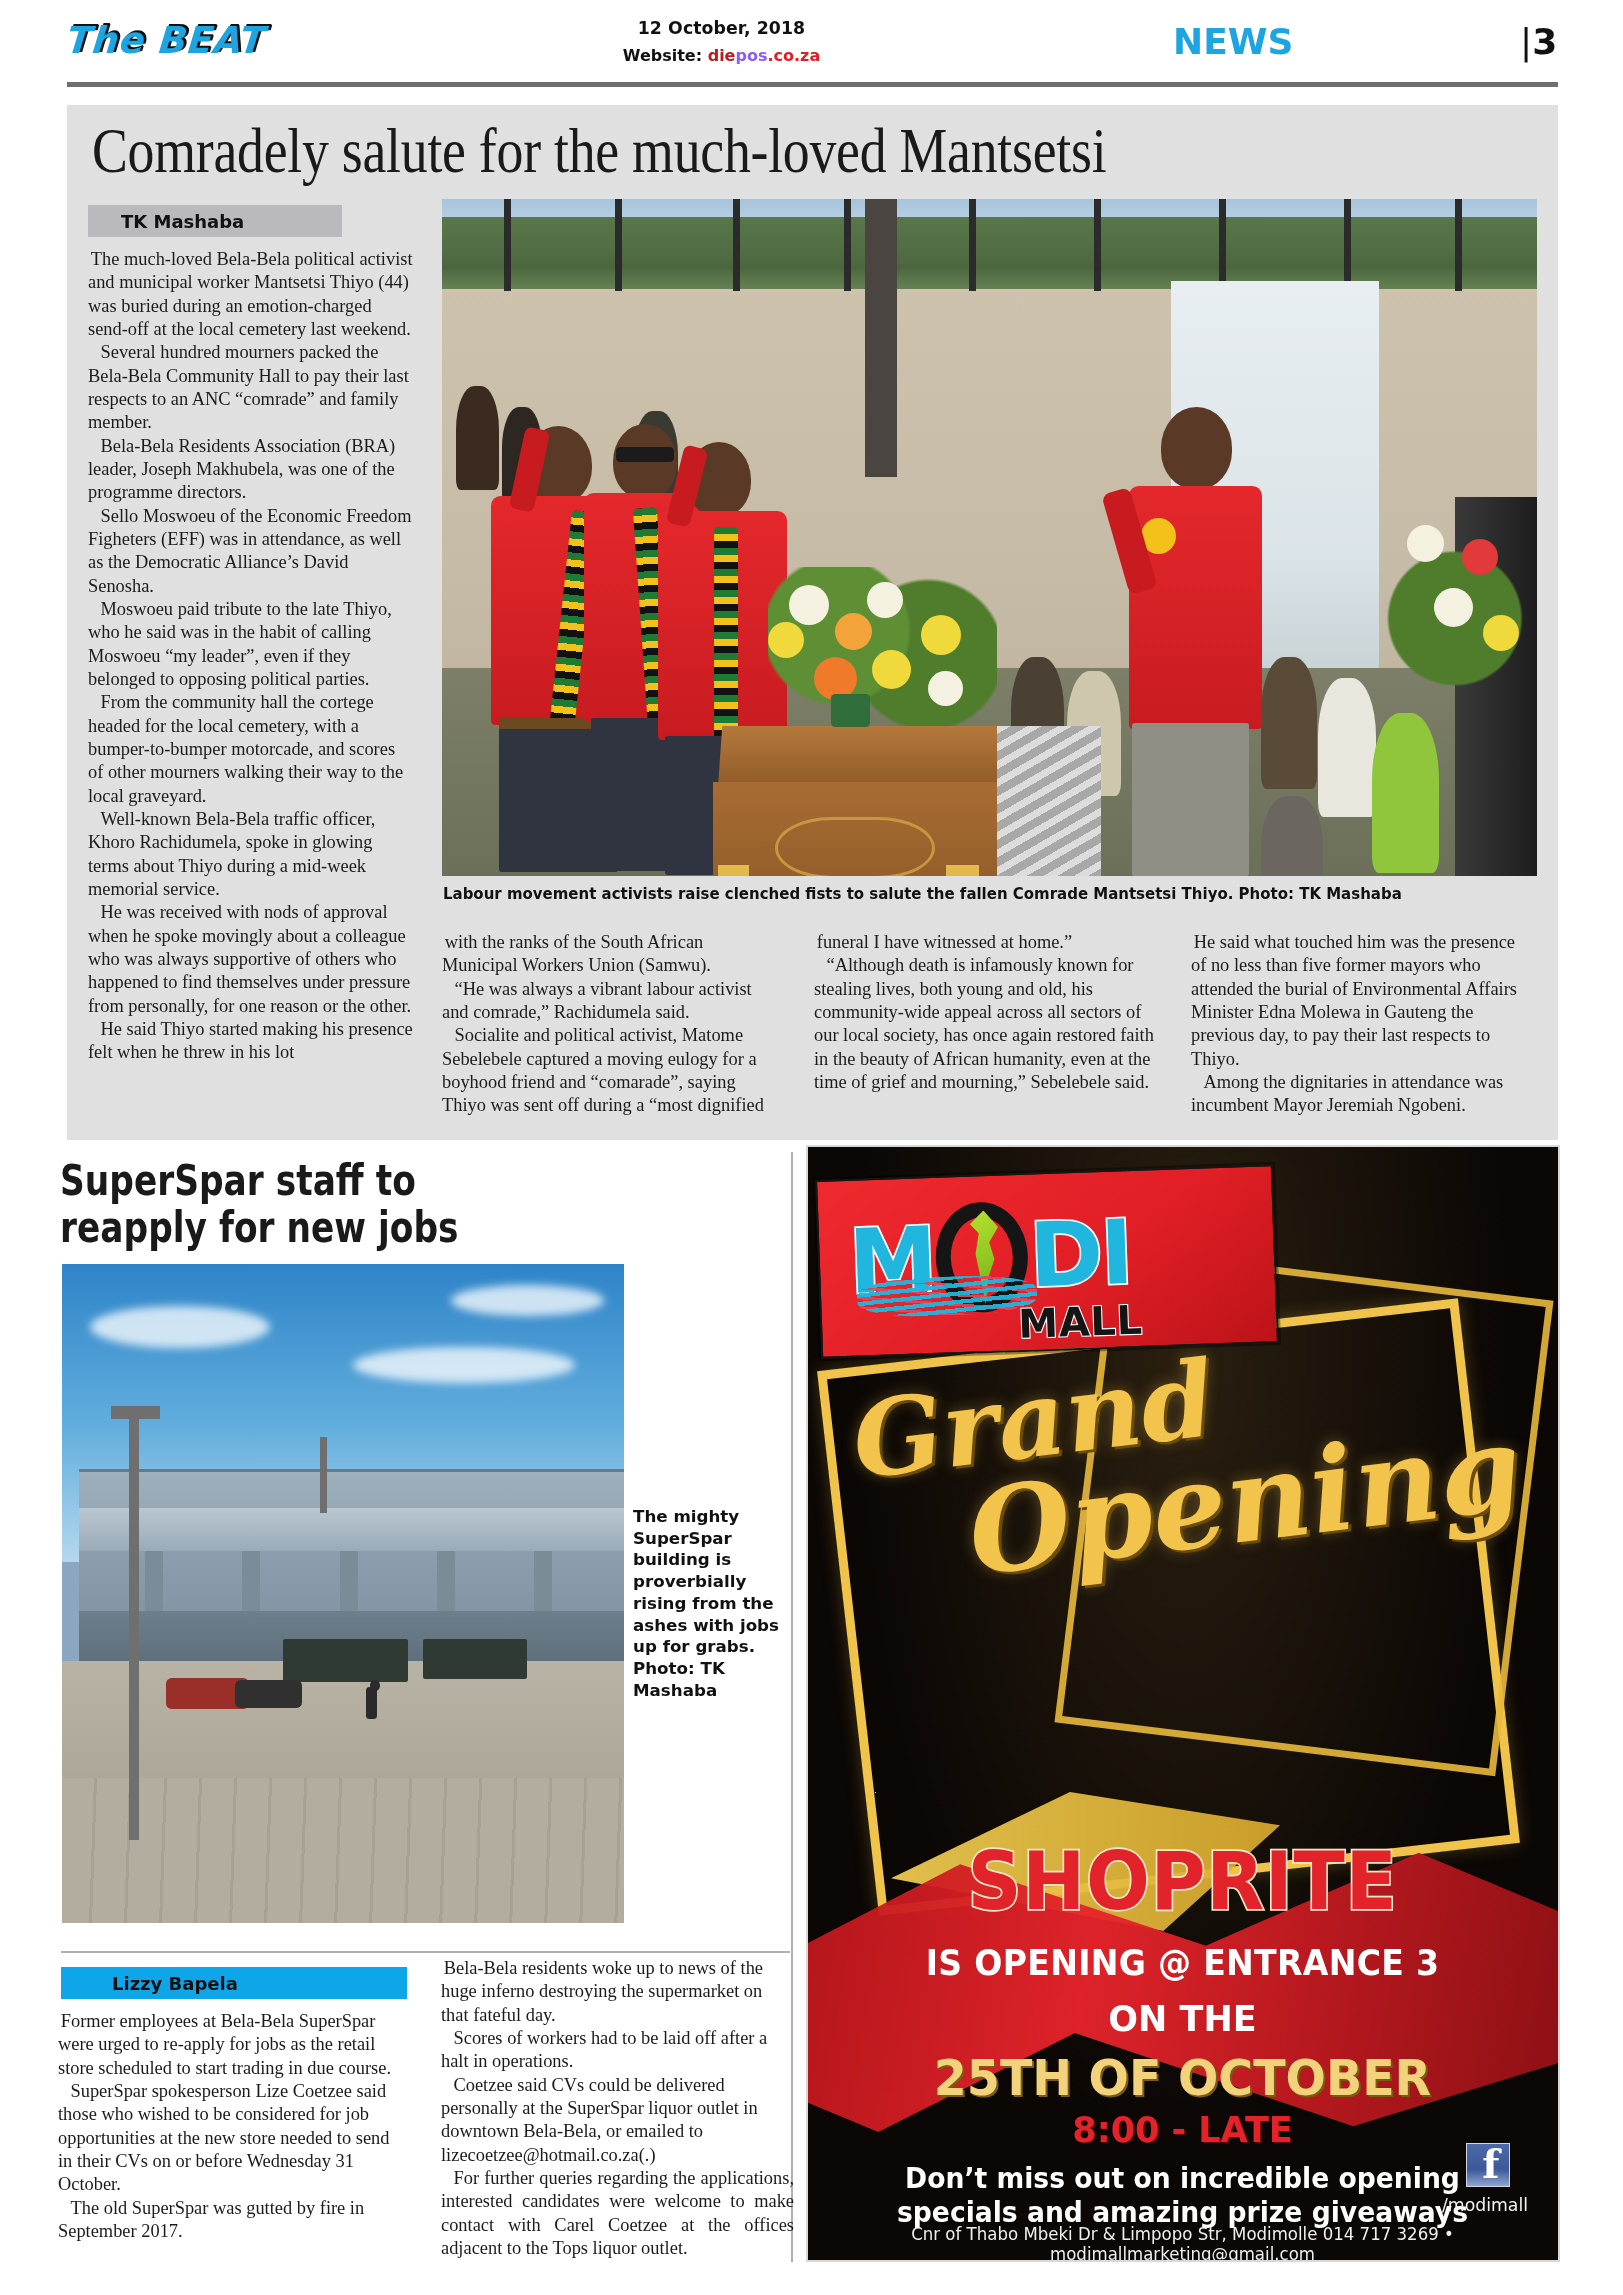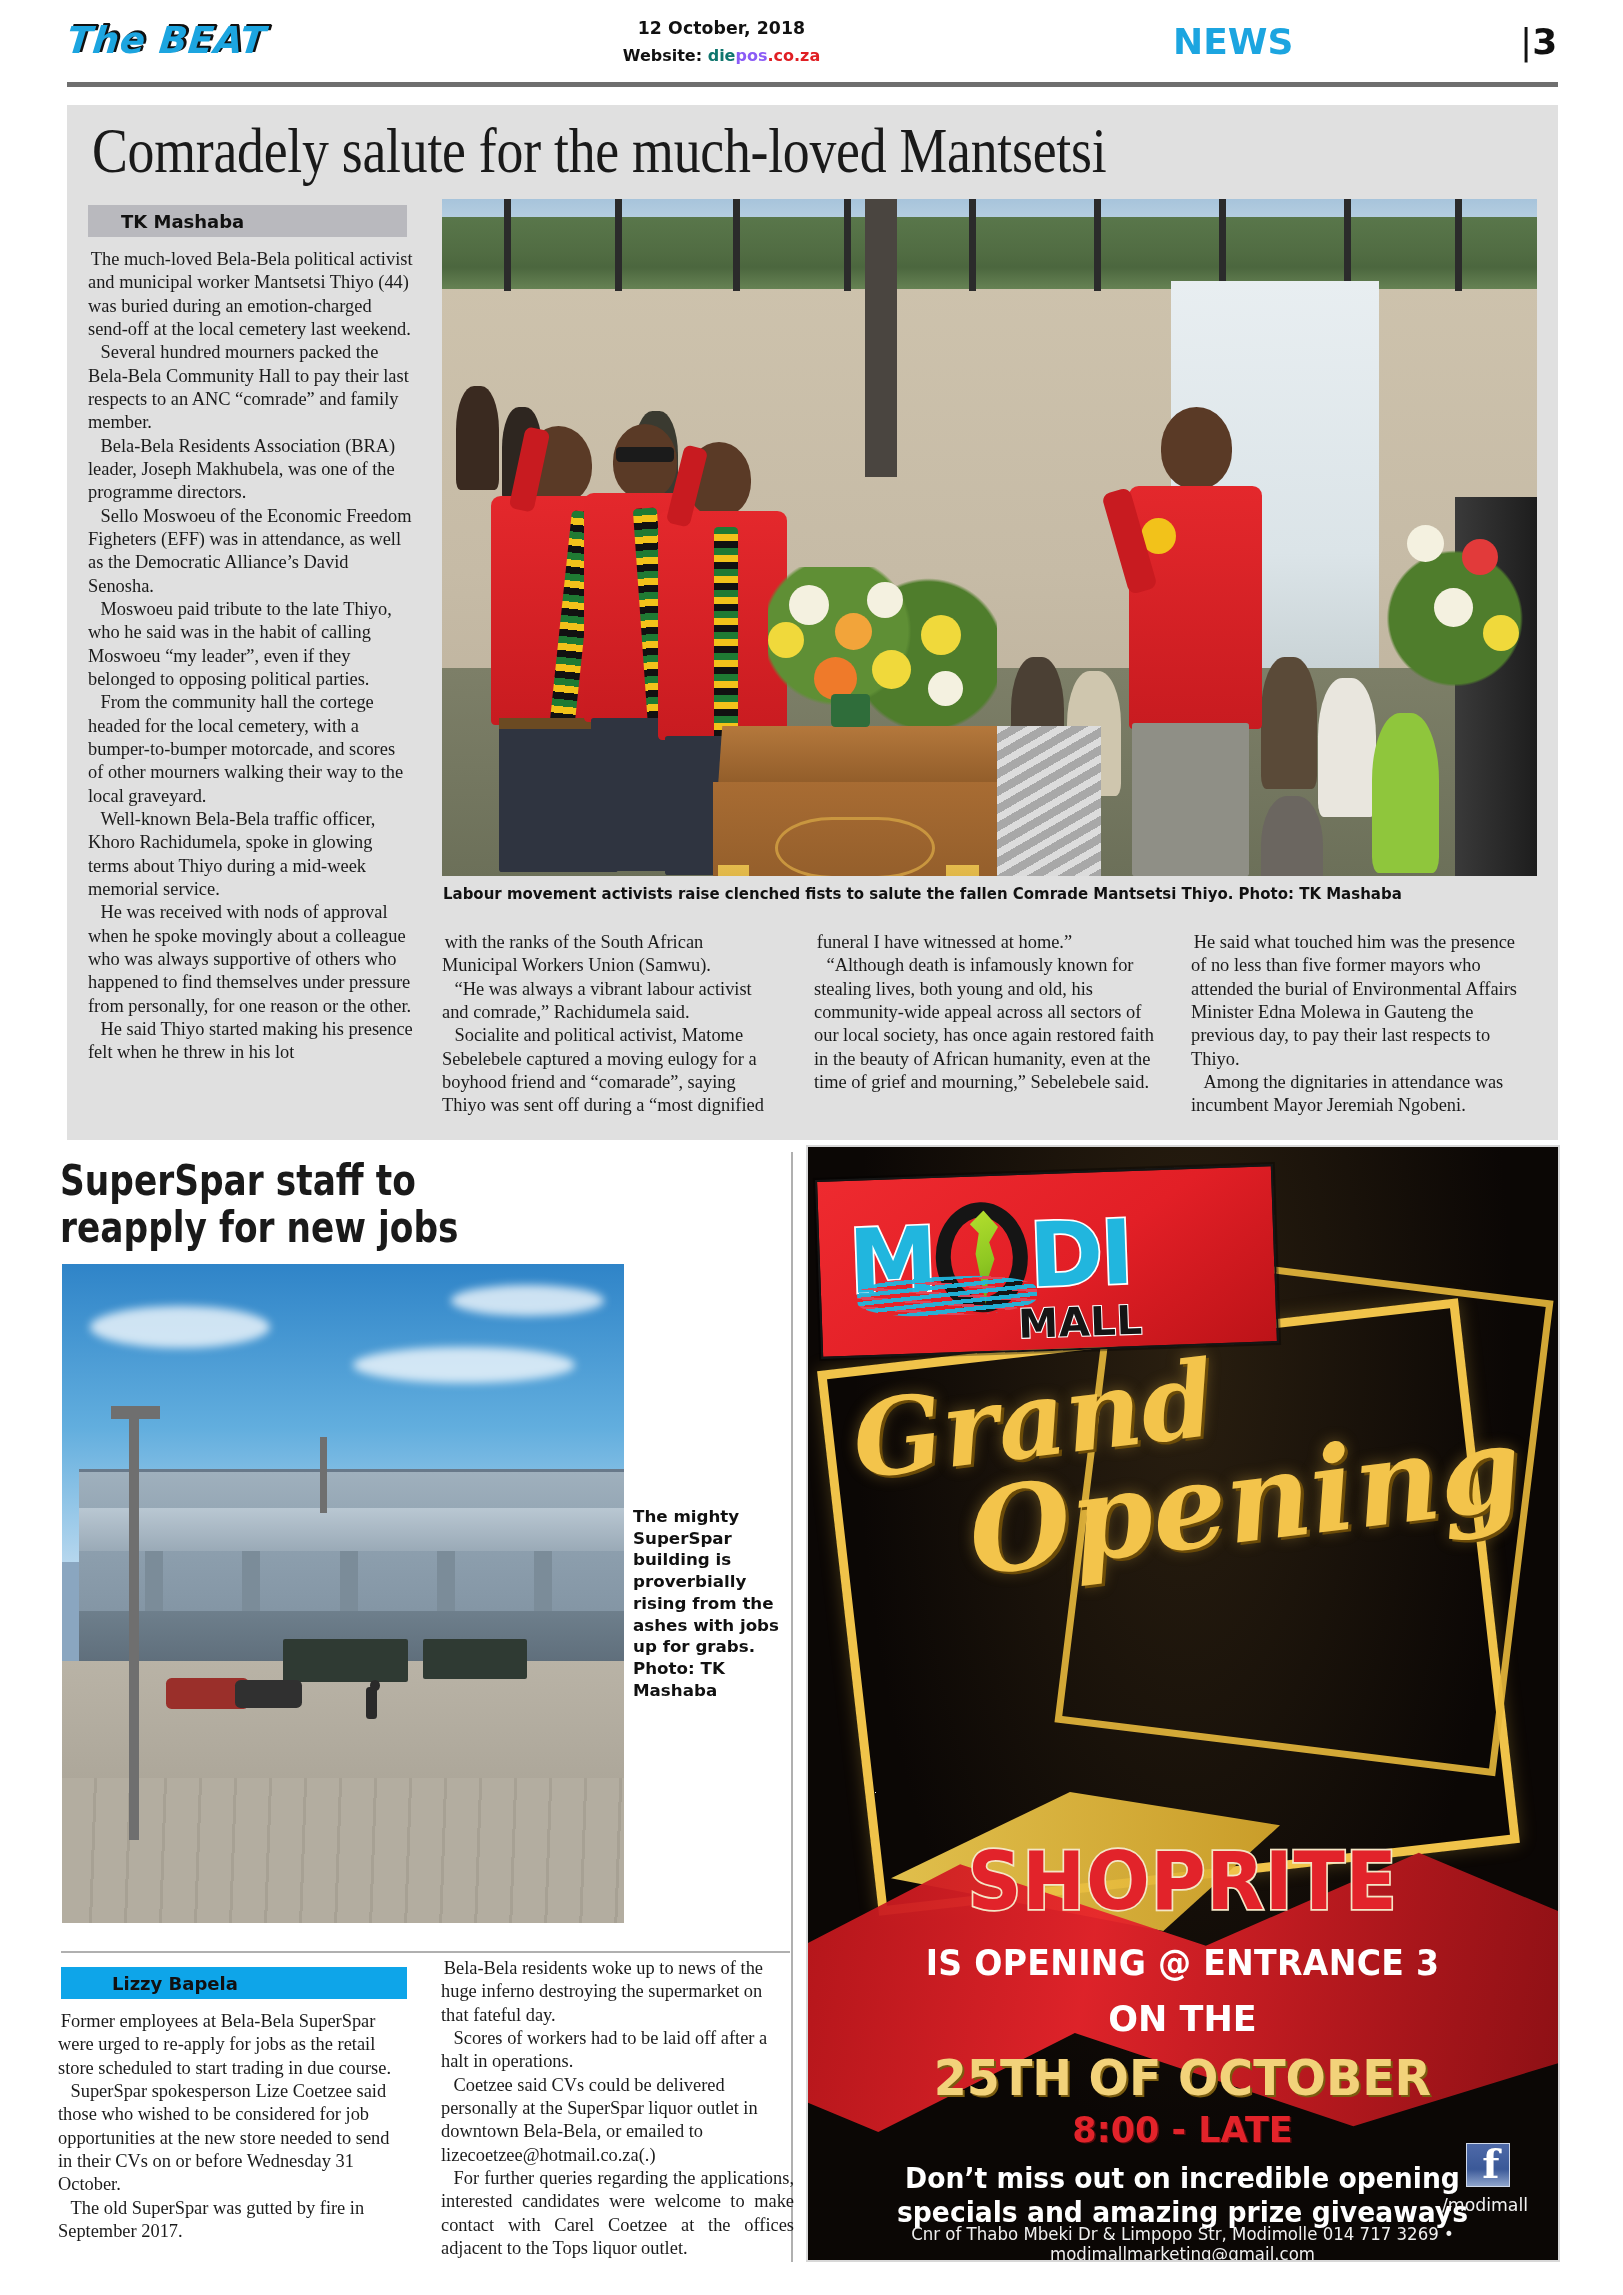--- a/index.html
+++ b/index.html
@@ -25,21 +25,21 @@
   .head-center { position: absolute; left: 527px; top: 18px; width: 389px; text-align: center; }
   .head-date {
     font-family: "DejaVu Sans", sans-serif; font-weight: bold;
     font-size: 17.3px; color: #111; letter-spacing: 0.1px;
   }
   .head-web {
     margin-top: 7.6px;
     font-family: "DejaVu Sans", sans-serif; font-weight: bold;
     font-size: 16px; color: #111;
   }
-  .head-web .u1 { color: #0f766e; }
+  .head-web .u1 { color: #b91c1c; }
   .head-web .u2 { color: #8b5cf6; }
   .head-web .u3 { color: #E01F24; }
   .section-label {
     position: absolute; left: 1173px; top: 21px;
     font-family: "DejaVu Sans", sans-serif; font-weight: bold;
     font-size: 36px; color: #1CA5E0; letter-spacing: 0px;
   }
   .pagenum {
     position: absolute; left: 1520px; top: 21px;
     font-family: "DejaVu Sans", sans-serif; font-weight: bold;
@@ -59,21 +59,21 @@
   }
   .a1-head {
     position: absolute; left: 25px; top: 12.5px; width: 1443px;
     font-family: "Liberation Serif", serif;
     font-size: 64px; line-height: 1.04; color: #1a1a1a;
     letter-spacing: -0.3px;
     transform: scaleX(0.84); transform-origin: left top;
   }
   .byline-box {
     position: absolute; left: 21px; top: 100px;
-    width: 319px; height: 32px; background: #b9b9be;
+    width: 254px; height: 32px; background: #b9b9be;
   }
   .byline-box span {
     position: absolute; left: 33px; top: 6.2px;
     font-family: "DejaVu Sans", sans-serif; font-weight: bold;
     font-size: 18px; color: #111;
   }
   .col { position: absolute; font-size: 18.4px; line-height: 1.268; color: #1b1b1b; text-align: left; }
   .col p { text-indent: 12.5px; }
   .col p.first { text-indent: 2.8px; }
 

